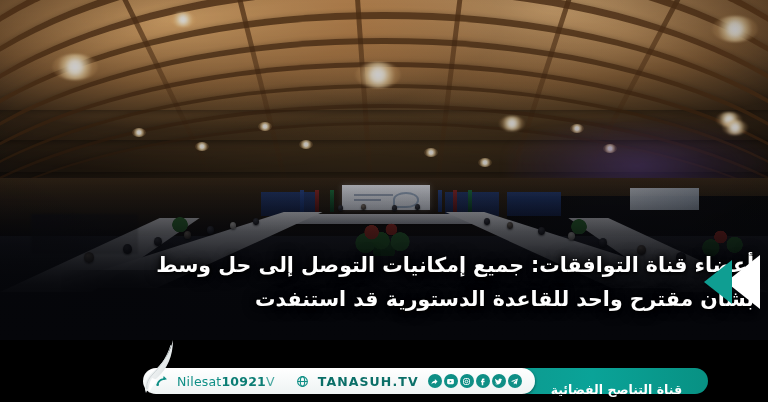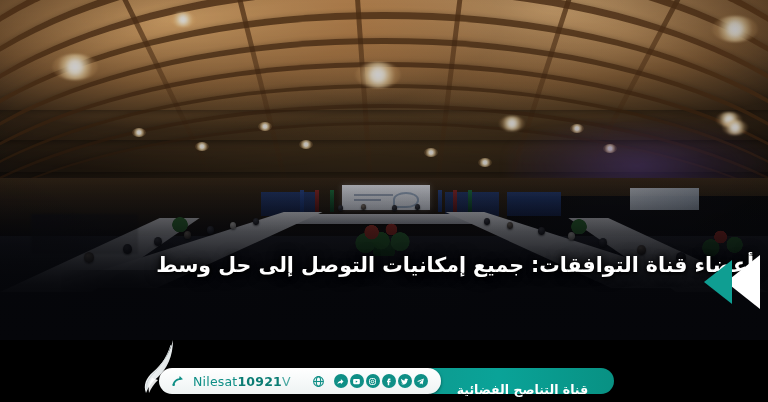--- a/index.html
+++ b/index.html
@@ -265,21 +265,21 @@
                border-right:28px solid #0f9e92; }
 
   
   #bottombar {
     position:absolute; left:0; bottom:0;
     width:768px; height:62px;
     background:#000000;
     z-index:8;
   }
   .brandstrip {
-    position:absolute; left:159px; bottom:12px;
+    position:absolute; left:143px; bottom:12px;
     display:flex; align-items:center;
     height:18px;
     direction:ltr;
   }
   
   .capsule-white {
     display:flex; align-items:center; gap:9px;
     height:26px;
     padding:0 13px 0 12px;
     background:linear-gradient(to bottom,#ffffff,#eef3f3);
@@ -456,20 +456,21 @@
     <div class="fg-silhouette" style="left:34%; width:18%;"></div>
     <div class="fg-silhouette" style="left:60%; width:18%;"></div>
 
     <div class="ph-layer grade"></div>
     <div class="ph-layer vignette"></div>
     <div class="ph-layer bottom-fade"></div>
   </div>
 
   <div id="headline">
     <div class="hl-line l1">أعضاء قناة التوافقات: جميع إمكانيات التوصل إلى حل وسط</div>
+    <div class="hl-line l2">بشأن مقترح واحد للقاعدة الدستورية قد استنفدت</div>
   </div>
 
   <div id="arrows">
     <div class="tri white"></div>
     <div class="tri teal"></div>
   </div>
 
   <div id="bottombar">
 
     <div class="wm">TANASUH</div>
@@ -497,20 +498,21 @@
         </svg>
         <span class="nilesat-txt"><span>Nilesat</span><b>10921</b><i>V</i></span>
 
         <span class="dot-sep"></span>
 
         <svg width="13" height="13" viewBox="0 0 24 24" fill="none" stroke="#0f8f86" stroke-width="2">
           <circle cx="12" cy="12" r="9"></circle>
           <ellipse cx="12" cy="12" rx="4" ry="9"></ellipse>
           <line x1="3" y1="12" x2="21" y2="12"></line>
         </svg>
+        <span class="site-txt">TANASUH.TV</span>
 
         <span class="socials">
           <span class="soc">
             <svg width="9" height="9" viewBox="0 0 24 24" fill="#fff">
                 <path d="M13 5l7 7-7 7v-4c-5 0-8 2-9 5 0-6 3-9 9-10V5z"></path>
               </svg>
           </span>
           <span class="soc">
             <svg width="9" height="9" viewBox="0 0 24 24" fill="#fff">
                 <path d="M3 8a3 3 0 013-3h12a3 3 0 013 3v8a3 3 0 01-3 3H6a3 3 0 01-3-3V8zm7 1v6l5-3-5-3z"></path>

